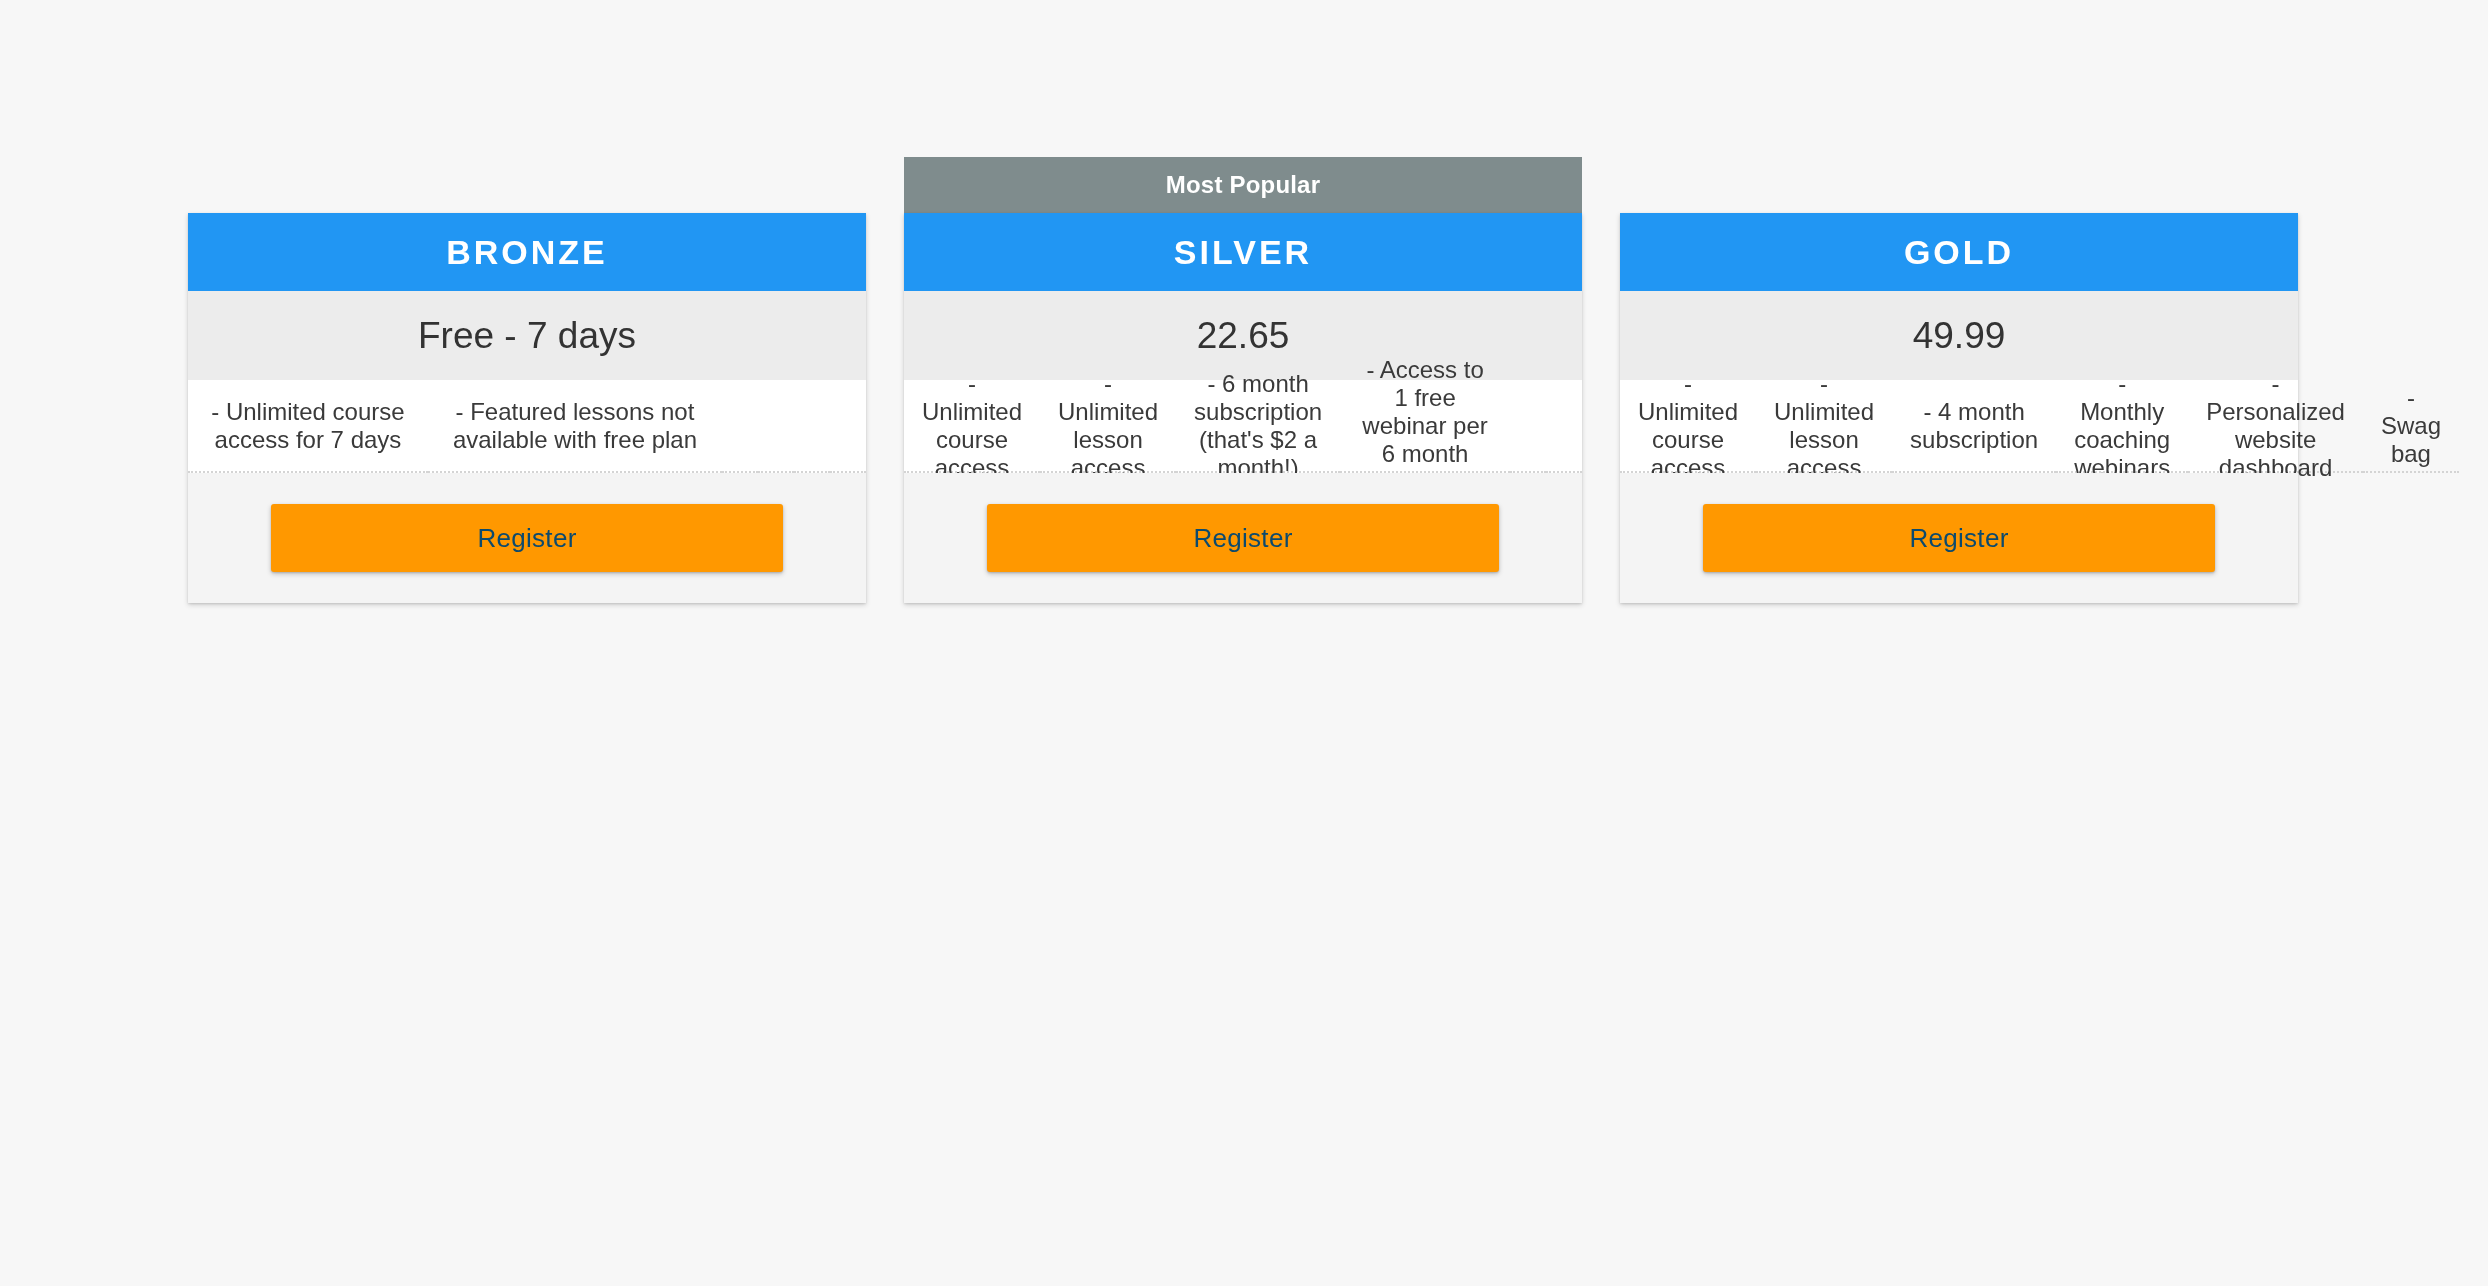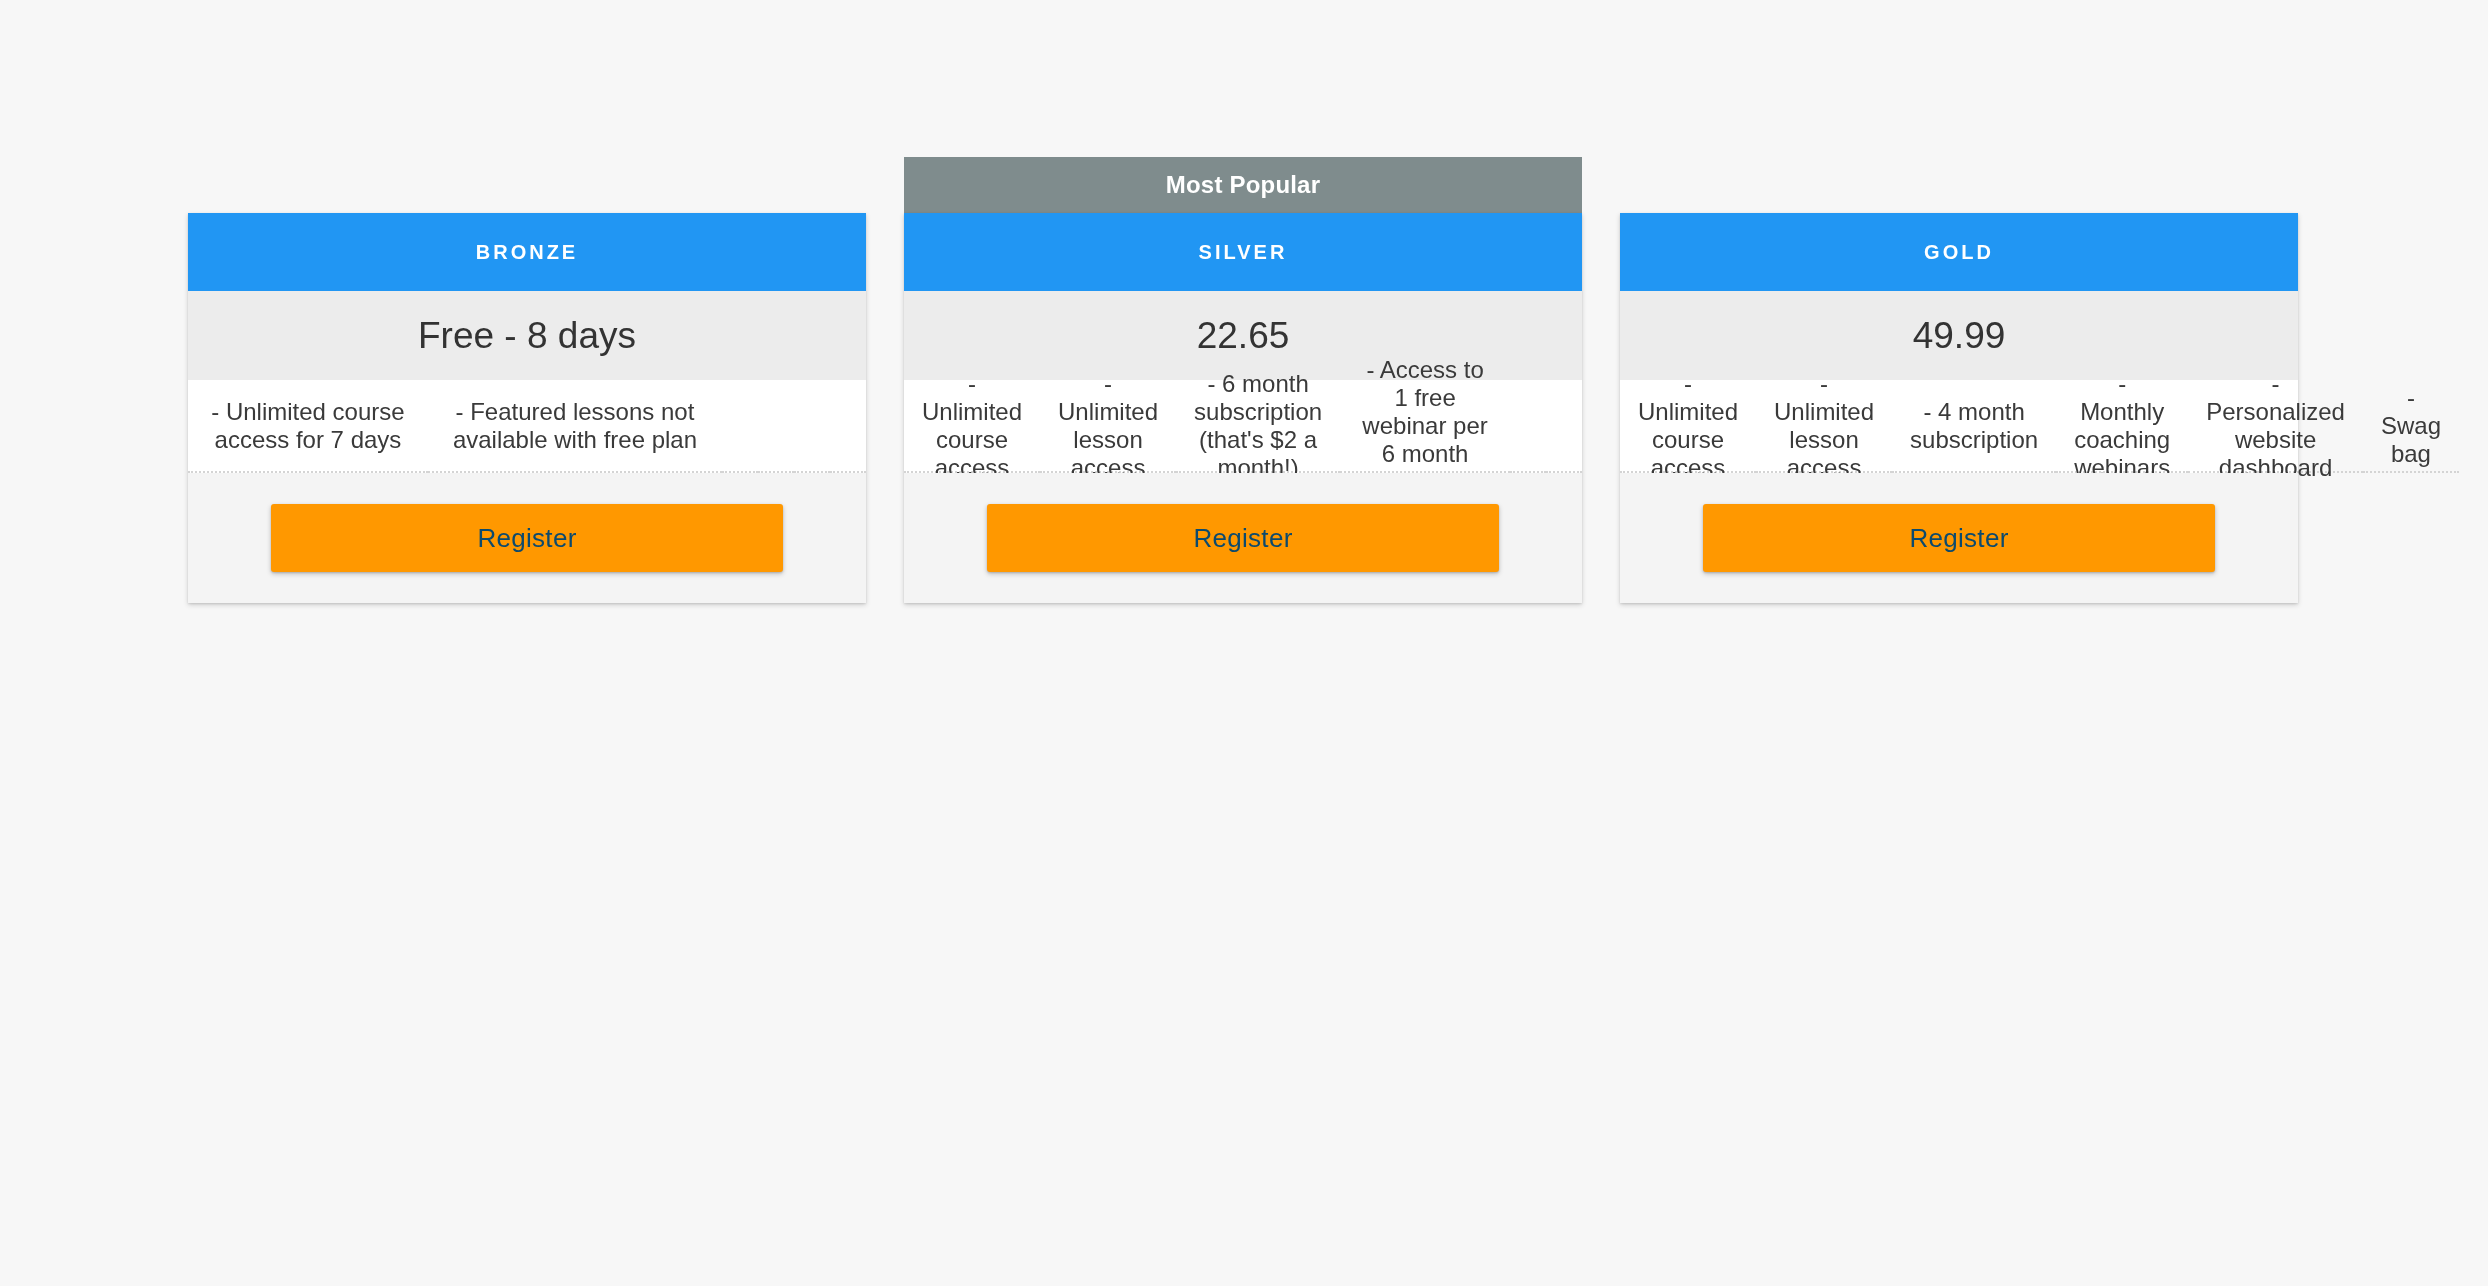--- a/index.html
+++ b/index.html
@@ -64,21 +64,21 @@
     box-sizing: border-box;
   }
 
   .plan-header {
     background: #2196f3;
     color: #ffffff;
     height: 78px;
     display: flex;
     align-items: center;
     justify-content: center;
-    font-size: 20px;
+    font-size: 34px;
     font-weight: bold;
     letter-spacing: 3px;
   }
 
   .plan-price {
     background: #ececec;
     height: 89px;
     display: flex;
     align-items: center;
     justify-content: center;
@@ -134,21 +134,21 @@
 </head>
 <body>
 
 <div class="pricing-wrap">
   <div class="plans">
 
     <div class="plan">
       <div class="banner-slot"></div>
       <div class="card">
         <div class="plan-header">BRONZE</div>
-        <div class="plan-price">Free - 8 days</div>
+        <div class="plan-price">Free - 7 days</div>
         <div class="features">
           <div class="feature-row">- Unlimited course access for 7 days</div>
           <div class="feature-row">- Featured lessons not available with free plan</div>
           <div class="feature-row empty"></div>
           <div class="feature-row empty"></div>
           <div class="feature-row empty"></div>
           <div class="feature-row empty"></div>
         </div>
         <div class="plan-footer">
           <button class="register-btn">Register</button>

